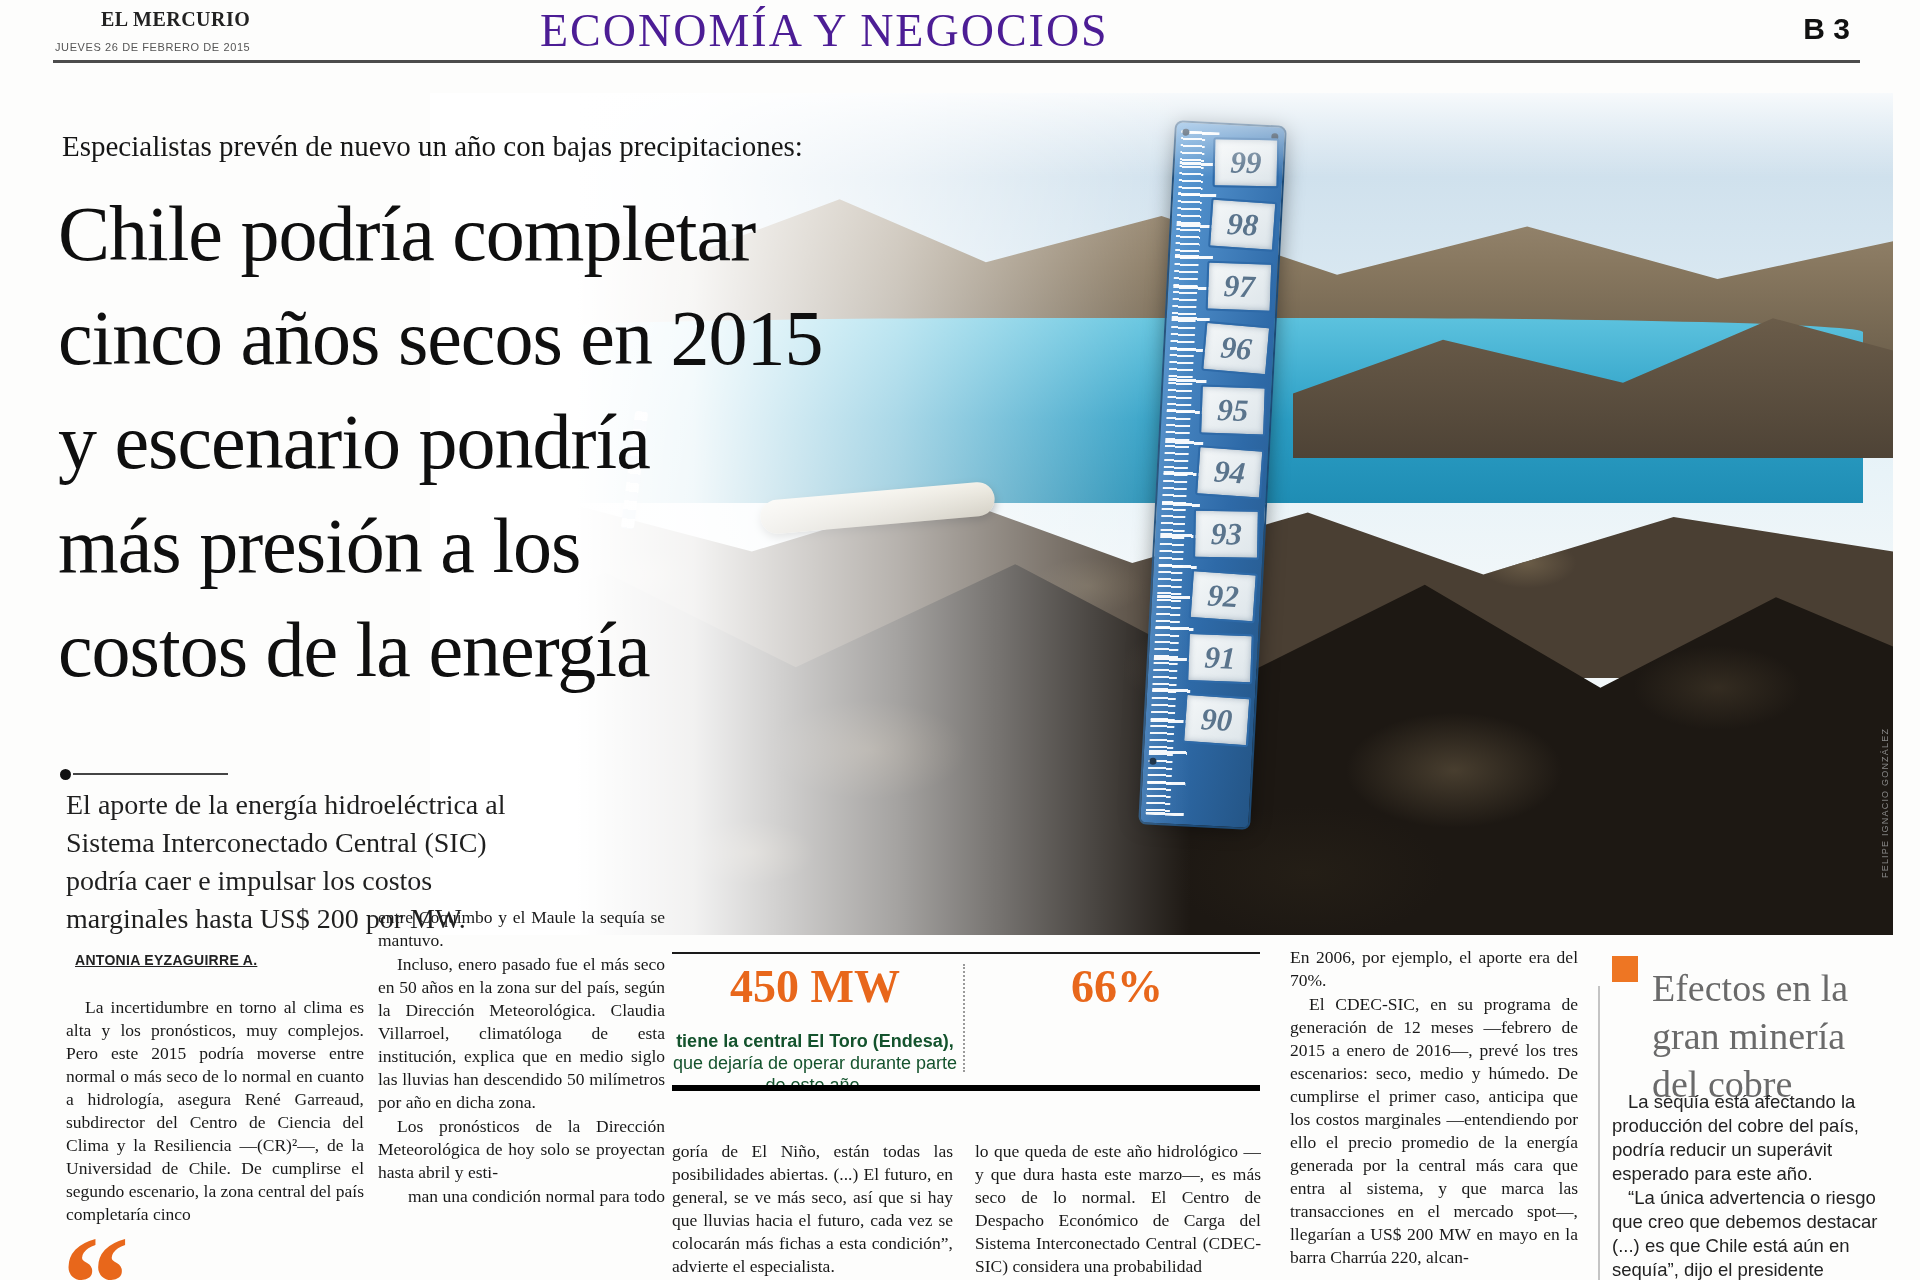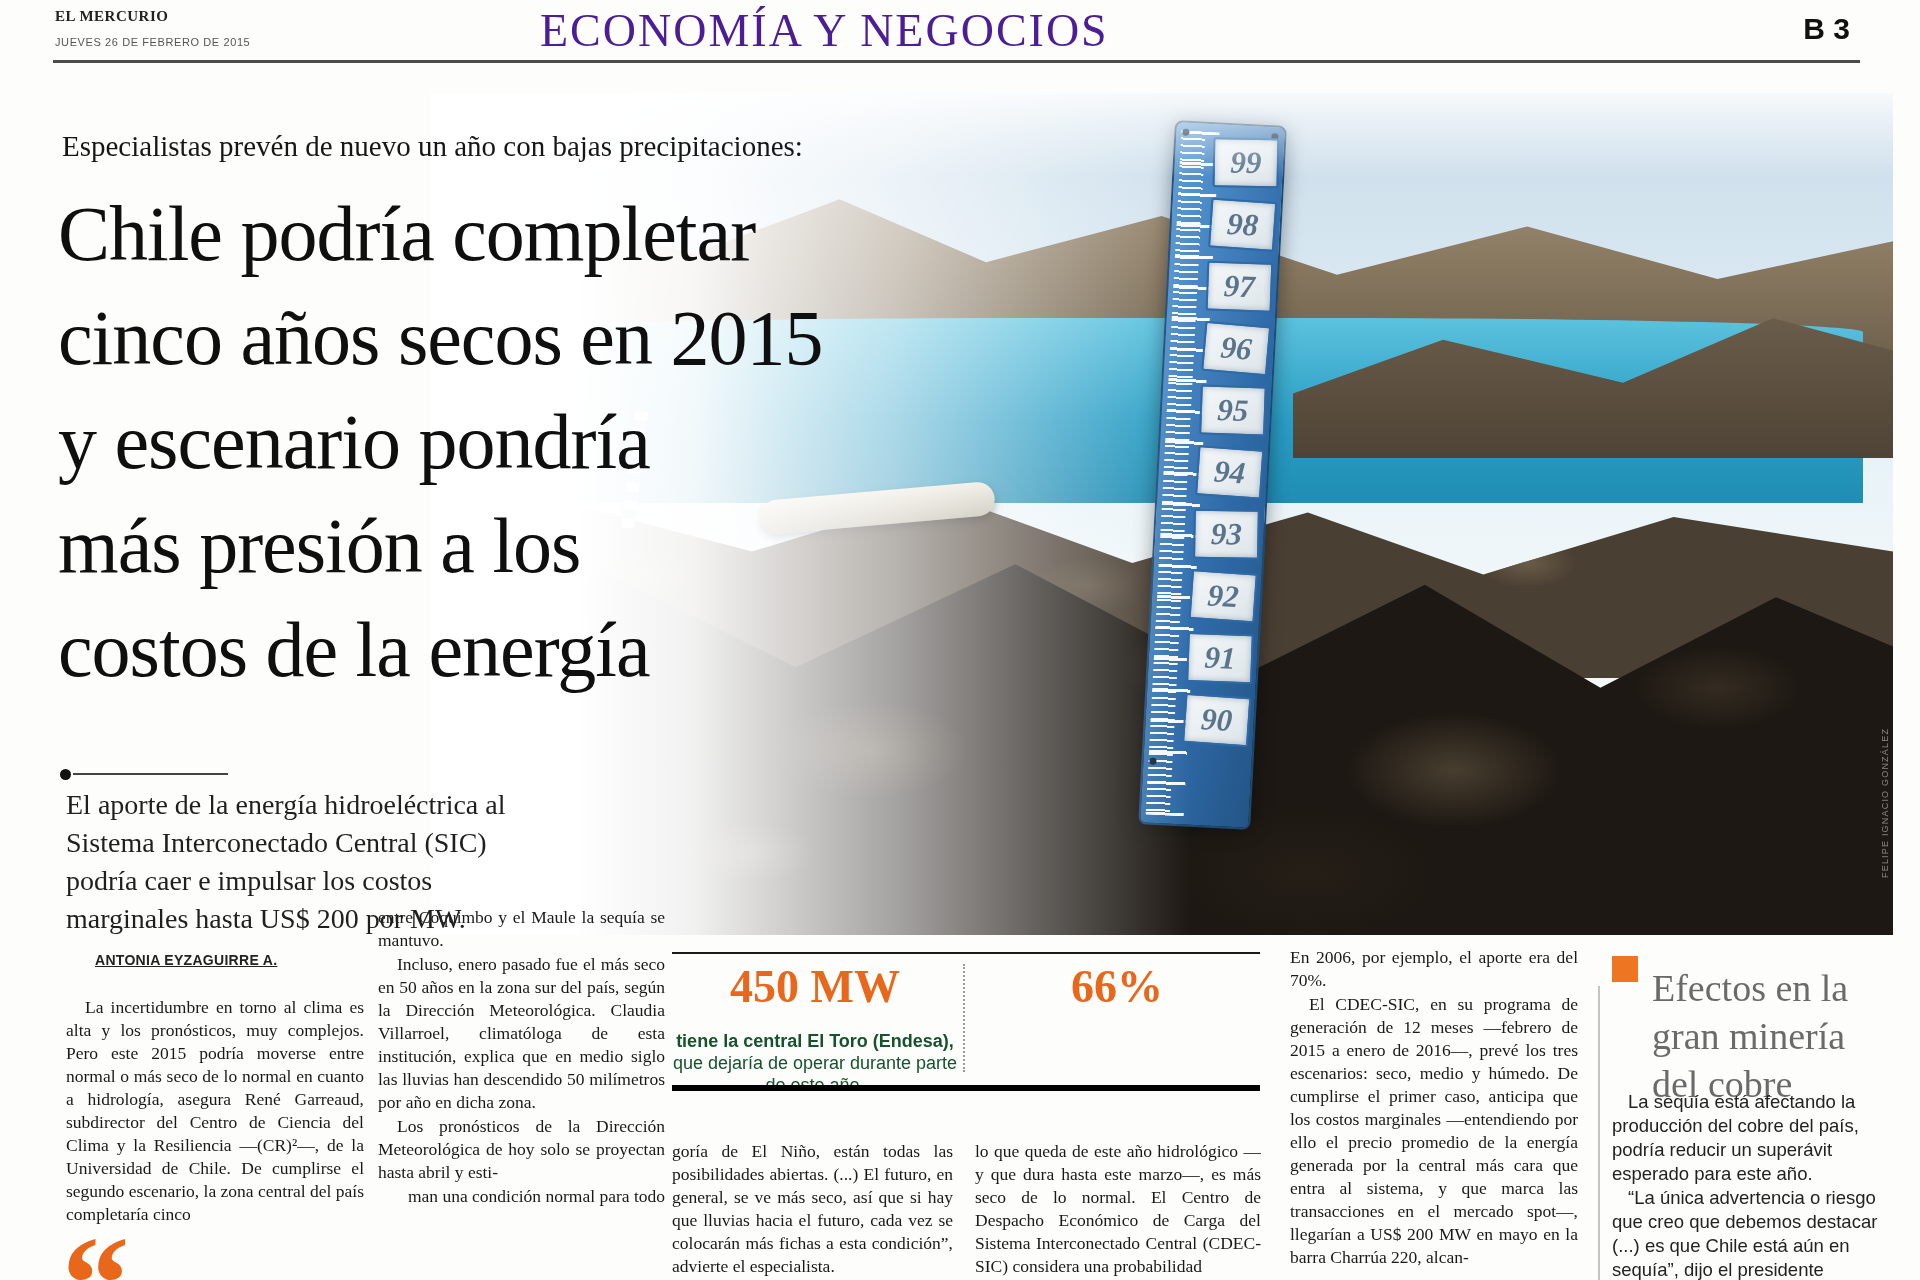--- a/index.html
+++ b/index.html
@@ -3,21 +3,21 @@
 <meta charset="utf-8">
 <style>
   html,body{margin:0;padding:0;}
   body{
     width:1920px;height:1280px;position:relative;overflow:hidden;
     background:#fdfdfc;
     font-family:"Liberation Serif",serif;color:#1c1c1c;
   }
   
   .masthead{position:absolute;left:55px;top:8px;line-height:1.1;}
-  .paper{font-family:"Liberation Serif",serif;font-weight:bold;font-size:15px;letter-spacing:.5px;color:#222;}
+  .paper{font-family:"Liberation Serif",serif;font-weight:bold;font-size:20px;letter-spacing:.5px;color:#222;text-align:right;}
   .edition-date{font-family:"Liberation Sans",sans-serif;font-size:11px;letter-spacing:.6px;color:#555;margin-top:11px;}
   .section-title{position:absolute;left:540px;top:4px;font-size:46px;letter-spacing:2px;color:#4c1d95;font-family:"Liberation Serif",serif;}
   .page-num{position:absolute;right:70px;top:12px;font-family:"Liberation Sans",sans-serif;font-weight:bold;font-size:30px;color:#111;}
   .header-rule{position:absolute;left:53px;top:60px;width:1807px;height:3px;background:#4c4c4c;}
 
   
   .photo{position:absolute;left:430px;top:93px;width:1463px;height:842px;overflow:hidden;background:linear-gradient(180deg,#c9dcea 0%,#e8f3f8 45%,#f2f7f9 60%);}
   .mtn-far{position:absolute;left:0;top:60px;width:100%;height:210px;
     background:linear-gradient(180deg,#a3937c 0%,#87775f 55%,#6d604c 100%);
     clip-path:polygon(0 55%,8% 30%,18% 48%,28% 22%,38% 52%,50% 30%,62% 58%,75% 35%,88% 60%,100% 42%,100% 100%,0 100%);}
@@ -81,21 +81,21 @@
   
   .kicker{position:absolute;left:62px;top:130px;font-size:29px;color:#161616;z-index:5;}
   .headline{position:absolute;left:58px;top:182px;width:900px;z-index:5;
     font-size:78px;line-height:104px;color:#0f0f0f;letter-spacing:-1px;font-family:Liberation Serif, serif;}
   .deck-marker{position:absolute;left:60px;top:764px;z-index:5;}
   .deck-dot{display:inline-block;width:11px;height:11px;border-radius:50%;background:#111;vertical-align:middle;}
   .deck-line{display:inline-block;width:155px;height:2px;background:#444;vertical-align:middle;margin-left:2px;}
   .deck{position:absolute;left:66px;top:786px;width:480px;z-index:5;font-size:28px;line-height:38px;color:#1f1f1f;}
 
   
-  .byline{position:absolute;left:75px;top:952px;font-family:"Liberation Sans",sans-serif;font-size:14px;font-weight:bold;letter-spacing:.3px;text-decoration:underline;color:#222;margin-left:20px;}
+  .byline{position:absolute;left:75px;top:952px;font-family:"Liberation Sans",sans-serif;font-size:14px;font-weight:bold;letter-spacing:.3px;text-decoration:underline;color:#222;}
   .col{position:absolute;font-size:17.5px;line-height:23px;text-align:justify;color:#191919;}
   .col p{margin:0 0 1px 0;text-indent:19px;}
   .col p:first-child{text-indent:0;}
   .col.indent-first p:first-child{text-indent:19px;}
   .col1{left:66px;top:996px;width:298px;height:284px;overflow:hidden;}
   .col2{left:378px;top:906px;width:287px;height:332px;overflow:hidden;}
   .col2-tail{text-align:right;}
   .col3{left:672px;top:1140px;width:281px;height:140px;overflow:hidden;}
   .col4{left:975px;top:1140px;width:286px;height:140px;overflow:hidden;}
   .col5{left:1290px;top:946px;width:288px;height:334px;overflow:hidden;}

